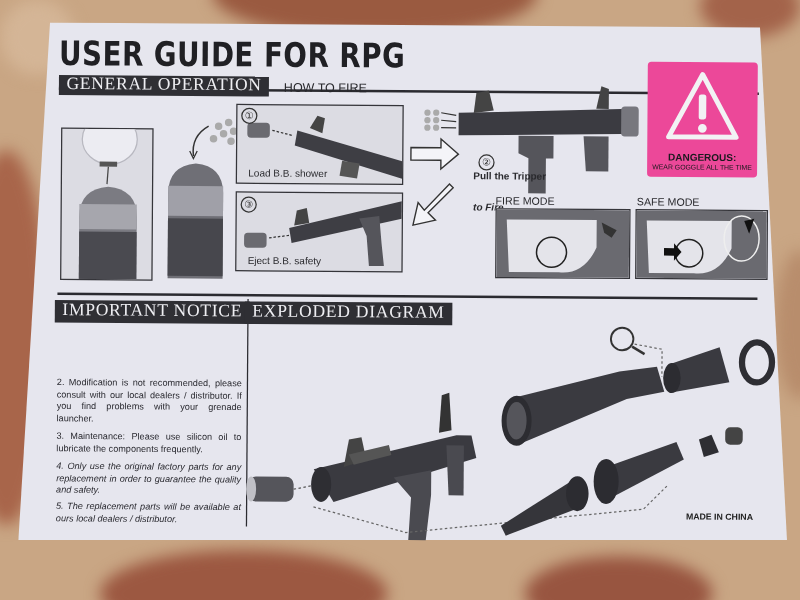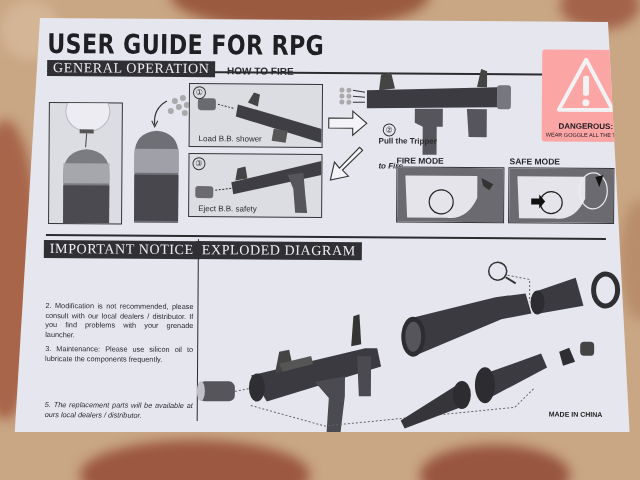--- a/index.html
+++ b/index.html
@@ -33,32 +33,32 @@
     font-family: "DejaVu Sans", sans-serif; font-weight: bold;
     font-size: 27px; letter-spacing: 0.5px; transform: scaleX(0.82); transform-origin: left top;
     color: #202024;
   }
   .rule { position: absolute; background: #2b2b30; }
   .banner {
     position: absolute; background: #2f2f34; color: #eeeef2;
     font-family: "Liberation Serif", serif; letter-spacing: 0.6px;
     padding: 0 6px; white-space: nowrap; line-height: 1;
   }
-  .subhead { position: absolute; font-weight: bold; font-size: 10.5px; color: #28282c; white-space: nowrap; text-align: right; }
+  .subhead { position: absolute; font-weight: normal; font-size: 10.5px; color: #28282c; white-space: nowrap; text-align: right; }
   .photo-box { position: absolute; border: 1.5px solid #35353a; background: #dcdce3; overflow: hidden; }
   .caption { position: absolute; font-size: 8px; color: #2a2a2e; white-space: nowrap; }
   .stepnum {
     position: absolute; width: 11px; height: 11px; border: 1px solid #333; border-radius: 50%;
     font-size: 8px; line-height: 11px; text-align: center; color: #333;
   }
   .notice-item { position: absolute; left: 20px; width: 148px; font-size: 7.3px; line-height: 9.5px; color: #2a2a30; text-align: justify; }
   .notice-item.italic { font-style: italic; }
   .warn-box {
-    position: absolute; left: 515px; top: 28px; width: 88px; height: 92px;
-    background: #fca5a5; border-radius: 3px;
+    position: absolute; left: 491px; top: 28px; width: 88px; height: 92px;
+    background: #ec4899; border-radius: 3px;
   }
   .warn-title { position: absolute; left: 0; width: 100%; top: 72px; text-align: center; font-size: 8px; font-weight: bold; color: #1a1a1e; }
   .warn-sub { position: absolute; left: 0; width: 100%; top: 82px; text-align: center; font-size: 5.5px; color: #1a1a1e; white-space: nowrap; }
   .made { position: absolute; font-size: 7px; font-weight: bold; color: #222; white-space: nowrap; }
   svg { position: absolute; overflow: visible; }
 </style>
 </head>
 <body>
 
 <div class="camo c7"></div>
@@ -184,20 +184,21 @@
       <path d="M86 8 L94 6 L90 18 Z" fill="#111"></path>
     </svg>
   </div>
 
   <div class="rule" style="left:20px;top:216px;width:560px;height:1.5px;"></div>
   <div class="rule" style="left:172px;top:220px;width:1.2px;height:182px;"></div>
   <div class="banner" style="left:18px;top:222px;font-size:14px;padding:2px 6px;">IMPORTANT NOTICE</div>
 
   <div class="notice-item" style="top:283px;">2. Modification is not recommended, please consult with our local dealers / distributor. If you find problems with your grenade launcher.</div>
   <div class="notice-item" style="top:326px;">3. Maintenance: Please use silicon oil to lubricate the components frequently.</div>
+  <div class="notice-item italic" style="top:350px;">4. Only use the original factory parts for any replacement in order to guarantee the quality and safety.</div>
   <div class="notice-item italic" style="top:382px;">5. The replacement parts will be available at ours local dealers / distributor.</div>
 
   <div class="banner" style="left:170px;top:222px;font-size:14px;padding:2px 6px;">EXPLODED DIAGRAM</div>
 
   <svg style="left:170px;top:236px;" width="420" height="170">
 
     <g>
       <rect x="4" y="126" width="36" height="20" rx="6" fill="#55555b"></rect>
       <ellipse cx="6" cy="136" rx="4" ry="10" fill="#c0c0c6"></ellipse>
     </g>

